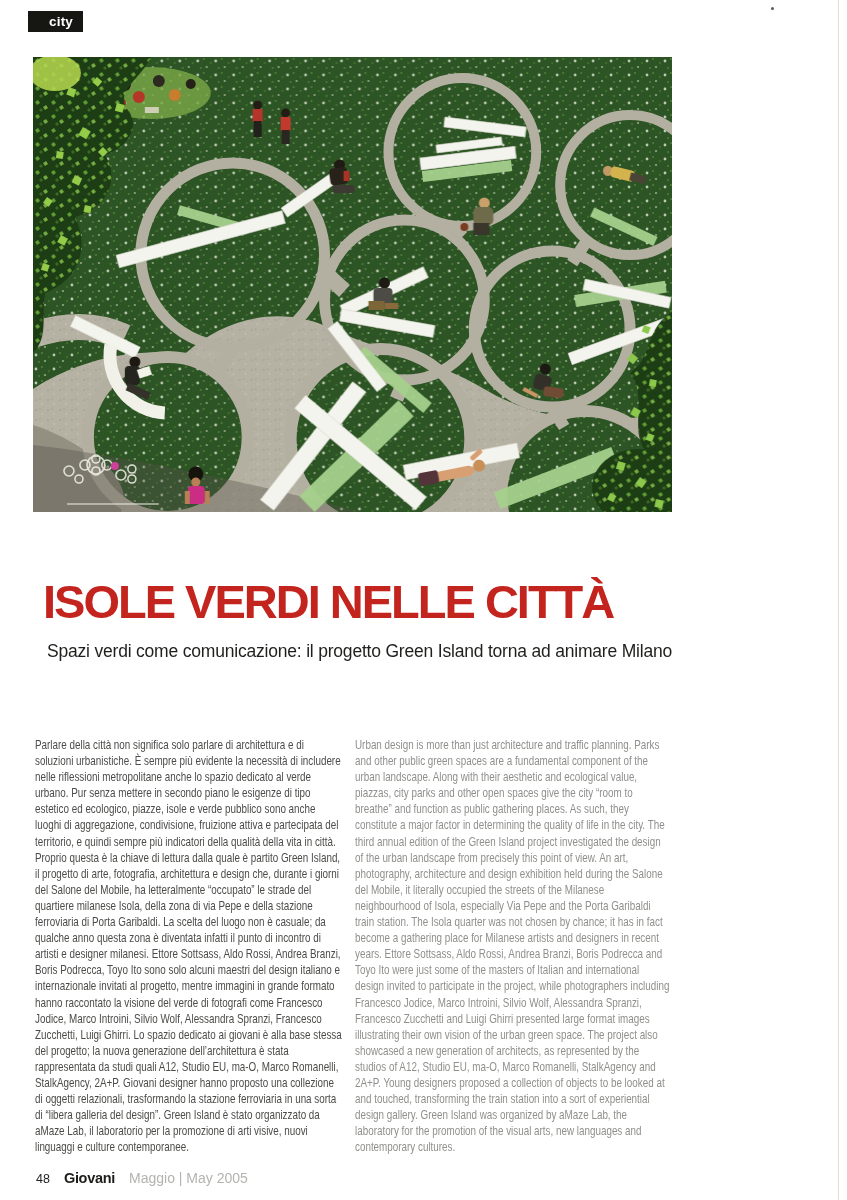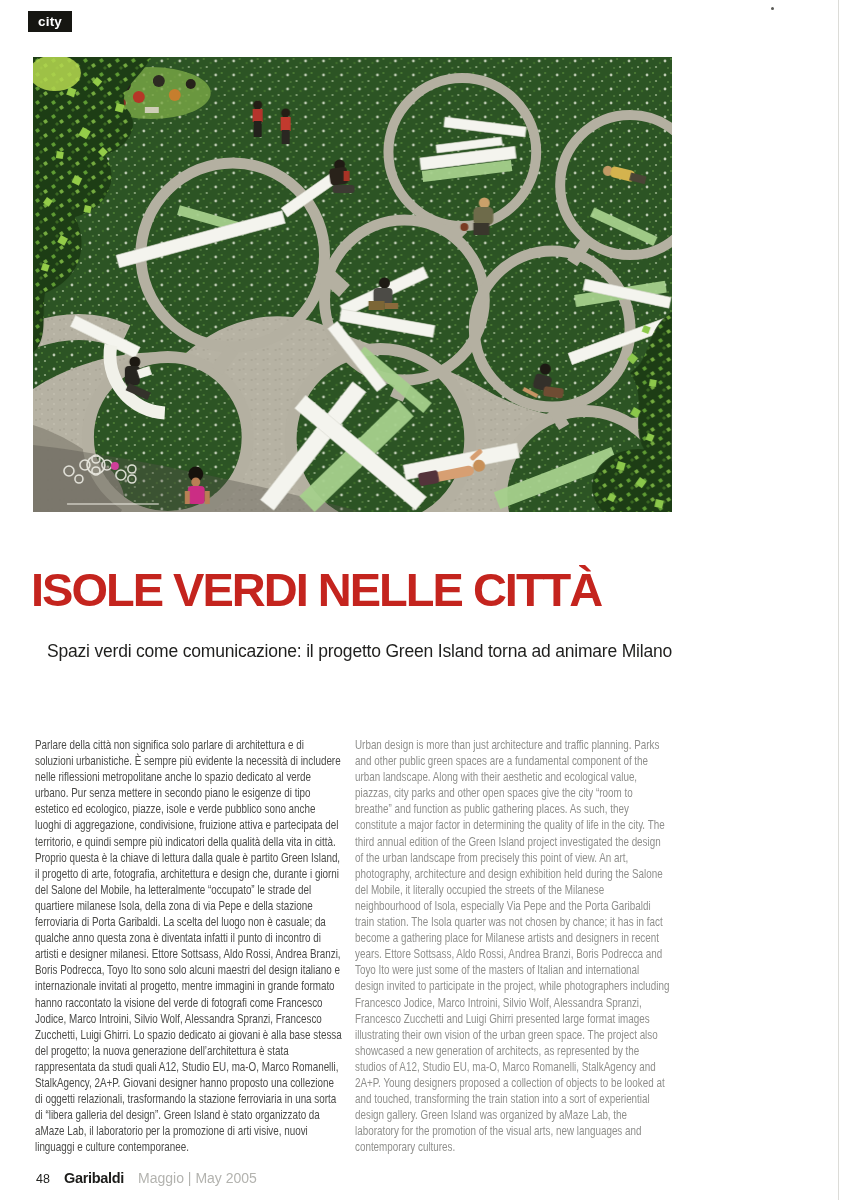--- a/index.html
+++ b/index.html
@@ -7,29 +7,29 @@
     width:847px;height:1200px;position:relative;overflow:hidden;
     background:var(--page-bg,#fff);
     font-family:"Liberation Sans","DejaVu Sans",sans-serif;
     -webkit-font-smoothing:antialiased;
   }
   .page{position:absolute;inset:0;}
   .city-tag{
     position:absolute;left:28px;top:11px;width:44px;height:21px;
     background:var(--tag-bg,#161612);color:var(--tag-text,#fff);
     font-size:13.5px;font-weight:bold;letter-spacing:.2px;
-    display:flex;align-items:center;justify-content:center;
+    display:flex;align-items:center;justify-content:center;padding-left:11px;
   }
   .photo{
     position:absolute;left:33px;top:57px;width:639px;height:455px;margin:0;
     overflow:hidden;background:#2c5424;
   }
   .photo svg{display:block;width:100%;height:100%;}
   .headline{
-    position:absolute;left:31px;top:564px;margin:0;
+    position:absolute;left:31px;top:564px;margin:12px;
     font-size:47px;font-weight:bold;letter-spacing:-2px;line-height:1.1;
     color:var(--accent-red,#c4241e);white-space:nowrap;
   }
   .standfirst-it{
     position:absolute;left:35px;top:629px;margin:12px;width:780px;
     font-size:17.5px;color:var(--subtitle-dark,#1f1f1d);letter-spacing:-.2px;
     white-space:nowrap;
   }
   .standfirst-en{
     position:absolute;left:35px;top:657px;margin:0;width:800px;
@@ -270,19 +270,19 @@
 
   <p class="standfirst-it">Spazi verdi come comunicazione: il progetto Green Island torna ad animare Milano</p>
 
   <div>
     <p class="col col-it">Parlare della città non significa solo parlare di architettura e di soluzioni urbanistiche. È sempre più evidente la necessità di includere nelle riflessioni metropolitane anche lo spazio dedicato al verde urbano. Pur senza mettere in secondo piano le esigenze di tipo estetico ed ecologico, piazze, isole e verde pubblico sono anche luoghi di aggregazione, condivisione, fruizione attiva e partecipata del territorio, e quindi sempre più indicatori della qualità della vita in città. Proprio questa è la chiave di lettura dalla quale è partito Green Island, il progetto di arte, fotografia, architettura e design che, durante i giorni del Salone del Mobile, ha letteralmente “occupato” le strade del quartiere milanese Isola, della zona di via Pepe e della stazione ferroviaria di Porta Garibaldi. La scelta del luogo non è casuale; da qualche anno questa zona è diventata infatti il punto di incontro di artisti e designer milanesi. Ettore Sottsass, Aldo Rossi, Andrea Branzi, Boris Podrecca, Toyo Ito sono solo alcuni maestri del design italiano e internazionale invitati al progetto, mentre immagini in grande formato hanno raccontato la visione del verde di fotografi come Francesco Jodice, Marco Introini, Silvio Wolf, Alessandra Spranzi, Francesco Zucchetti, Luigi Ghirri. Lo spazio dedicato ai giovani è alla base stessa del progetto; la nuova generazione dell’architettura è stata rappresentata da studi quali A12, Studio EU, ma-O, Marco Romanelli, StalkAgency, 2A+P. Giovani designer hanno proposto una collezione di oggetti relazionali, trasformando la stazione ferroviaria in una sorta di “libera galleria del design”. Green Island è stato organizzato da aMaze Lab, il laboratorio per la promozione di arti visive, nuovi linguaggi e culture contemporanee.</p>
     <p class="col col-en">Urban design is more than just architecture and traffic planning. Parks and other public green spaces are a fundamental component of the urban landscape. Along with their aesthetic and ecological value, piazzas, city parks and other open spaces give the city “room to breathe” and function as public gathering places. As such, they constitute a major factor in determining the quality of life in the city. The third annual edition of the Green Island project investigated the design of the urban landscape from precisely this point of view. An art, photography, architecture and design exhibition held during the Salone del Mobile, it literally occupied the streets of the Milanese neighbourhood of Isola, especially Via Pepe and the Porta Garibaldi train station. The Isola quarter was not chosen by chance; it has in fact become a gathering place for Milanese artists and designers in recent years. Ettore Sottsass, Aldo Rossi, Andrea Branzi, Boris Podrecca and Toyo Ito were just some of the masters of Italian and international design invited to participate in the project, while photographers including Francesco Jodice, Marco Introini, Silvio Wolf, Alessandra Spranzi, Francesco Zucchetti and Luigi Ghirri presented large format images illustrating their own vision of the urban green space. The project also showcased a new generation of architects, as represented by the studios of A12, Studio EU, ma-O, Marco Romanelli, StalkAgency and 2A+P. Young designers proposed a collection of objects to be looked at and touched, transforming the train station into a sort of experiential design gallery. Green Island was organized by aMaze Lab, the laboratory for the promotion of the visual arts, new languages and contemporary cultures.</p>
   </div>
 
   <div class="footer">
     <span>48</span>
-    <span class="mag">Garibaldi</span>
+    <span class="mag">Giovani</span>
     <span class="issue">Maggio | May 2005</span>
   </div>
 
   <div class="scan-edge"></div>
   <div class="scan-speck"></div>
 </div>
 
 </body></html>

